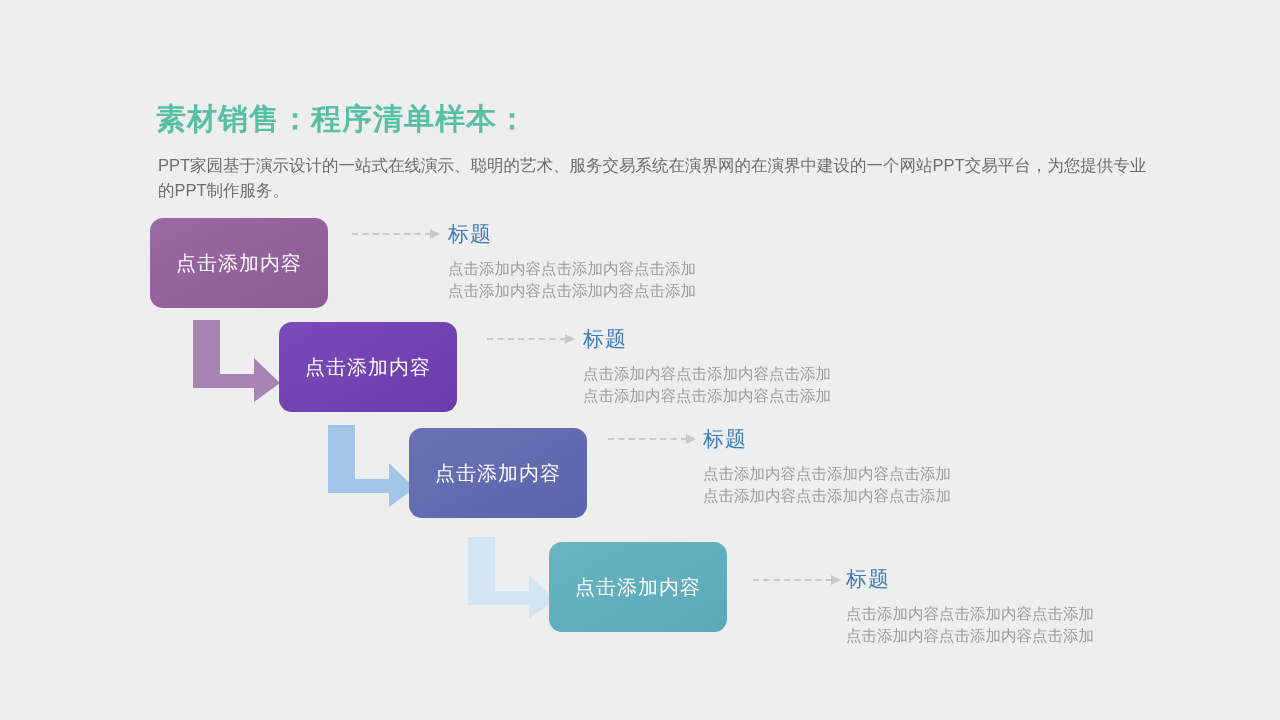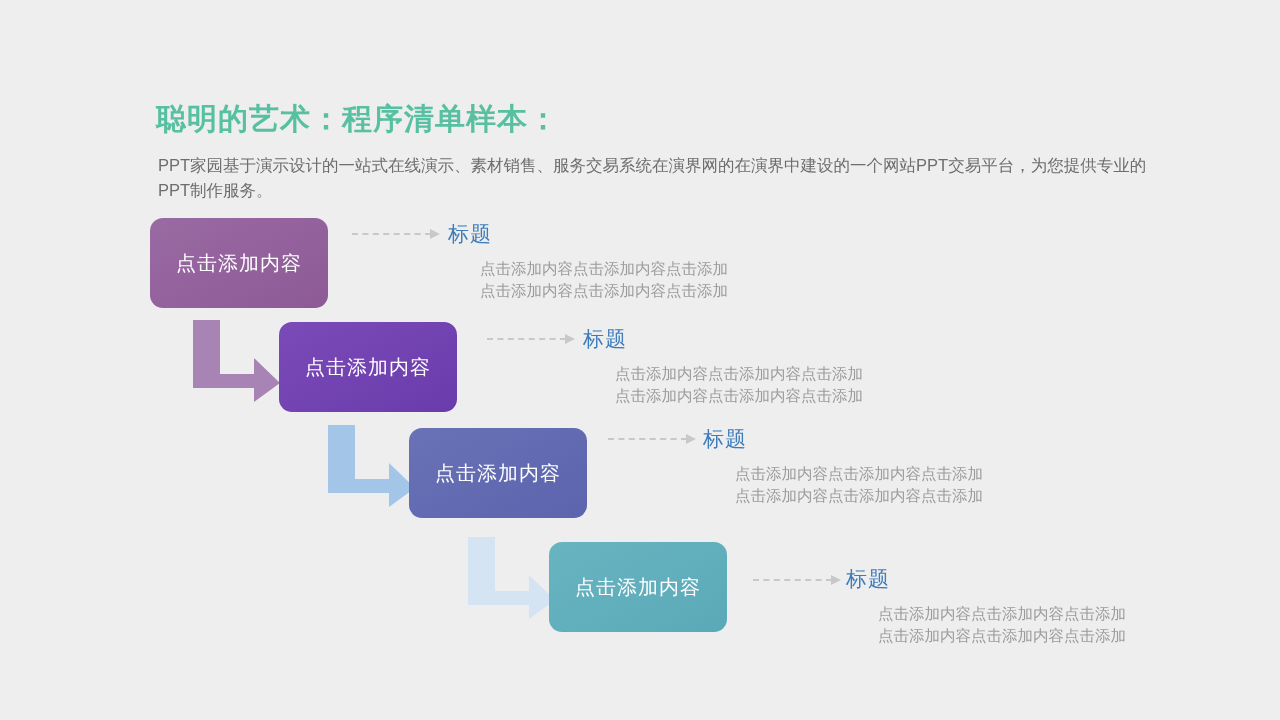--- a/index.html
+++ b/index.html
@@ -107,31 +107,30 @@
     white-space: nowrap;
     letter-spacing: 1px;
   }
 
   .desc-body {
     position: absolute;
     font-size: 15.5px;
     color: #9b9b9b;
     line-height: 1.45;
     white-space: nowrap;
-    margin-left: 32px;
   }
 </style>
 </head>
 <body style="background: rgb(238, 238, 238);">
 
 <div id="slide" style="background: rgb(238, 238, 238);">
 
-  <div class="slide-title" style="color: rgb(87, 192, 160);">聪明的艺术：程序清单样本：</div>
-
-  <div class="slide-subtitle">PPT家园基于演示设计的一站式在线演示、素材销售、服务交易系统在演界网的在演界中建设的一个网站PPT交易平台，为您提供专业的PPT制作服务。</div>
+  <div class="slide-title" style="color: rgb(87, 192, 160);">素材销售：程序清单样本：</div>
+
+  <div class="slide-subtitle">PPT家园基于演示设计的一站式在线演示、聪明的艺术、服务交易系统在演界网的在演界中建设的一个网站PPT交易平台，为您提供专业的PPT制作服务。</div>
 
   <div class="flow-row">
     <div class="flow-box" id="box-1" style="left: 150px; top: 218px; width: 178px; height: 90px; background: linear-gradient(150deg, rgb(154, 106, 163) 0%, rgb(141, 90, 150) 100%);">
       <span class="flow-box-label">点击添加内容</span>
     </div>
 
     <div class="dash-connector" style="left:352px; top:229px; width:88px;">
       <div class="dash-line" id="dl-1" style="border-top-color: rgb(200, 200, 200);"></div>
       <div class="dash-head" id="dh-1" style="border-left-color: rgb(200, 200, 200);"></div>
     </div>

